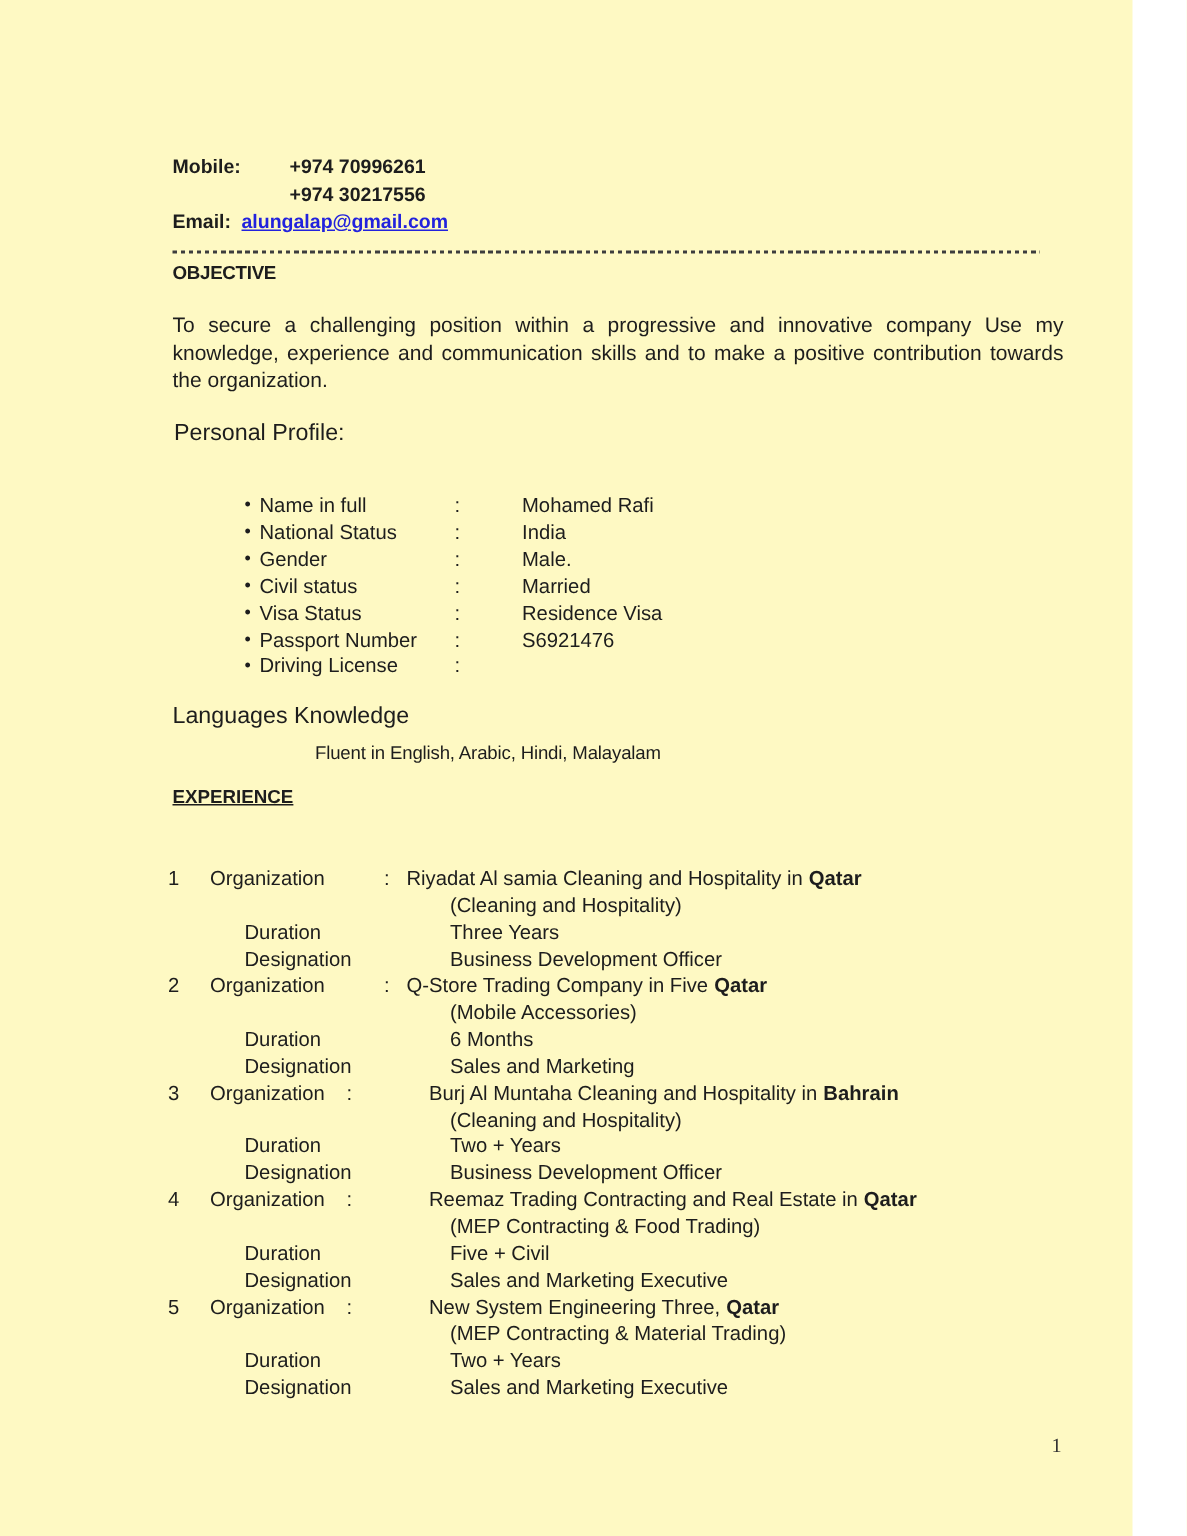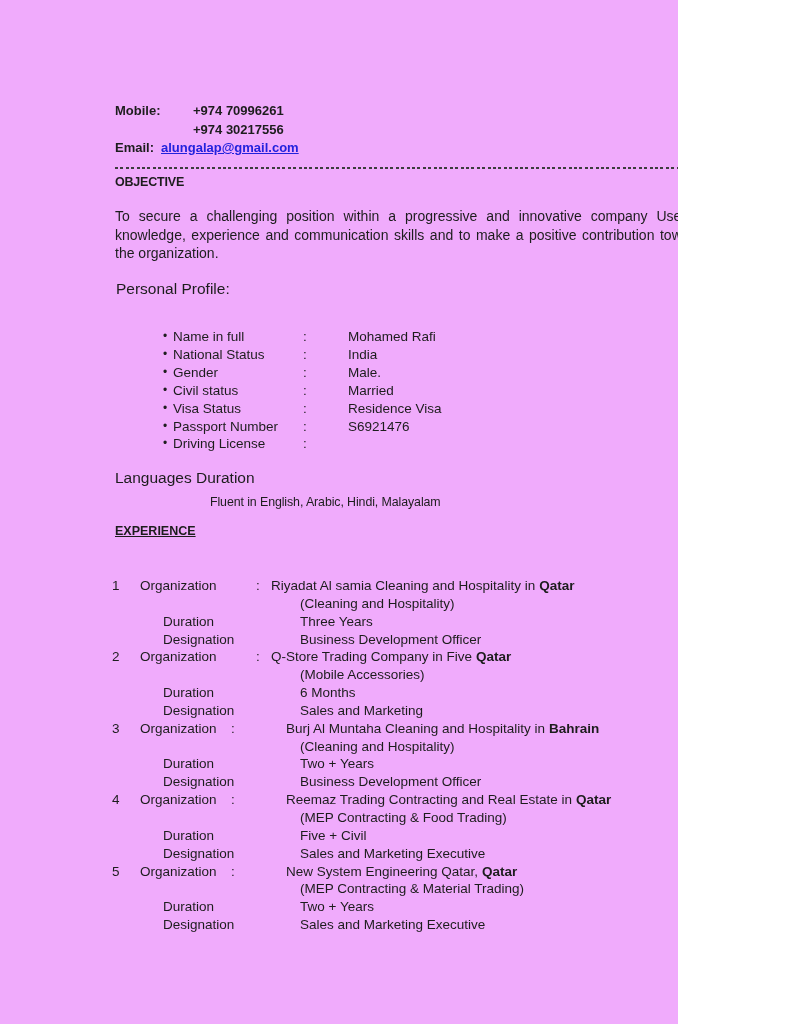--- a/index.html
+++ b/index.html
@@ -1,17 +1,17 @@
 <!DOCTYPE html>
 <html><head>
 <meta charset="utf-8">
 <style>
   html,body { margin:0; padding:0; background:#ffffff; }
   .page {
-    position:relative; width:678px; height:1024px; background:#f0abfc;
+    position:relative; width:755px; height:1024px; background:#fef9c3;
     font-family:"Liberation Sans", sans-serif; color:#1d1d1d; overflow:hidden;
   }
 
   
   .contact { position:absolute; left:115px; top:102px; font-size:13px; line-height:18.5px; font-weight:700; white-space:nowrap; }
   .contact .lbl { display:inline-block; width:78px; }
   .indent78 { padding-left:78px; }
   .email-link { text-decoration:underline; margin-left:7px; cursor:pointer;text-align:right; }
 
   
@@ -102,21 +102,21 @@
         <span class="pp-col">:</span>
         <span>S6921476</span>
       </div>
     <div class="pp-row">
         <span class="pp-bullet">•</span>
         <span class="pp-lbl">Driving License</span>
         <span class="pp-col">:</span>
       </div>
   </div>
 
-  <div class="lang-h">Languages Duration</div>
+  <div class="lang-h">Languages Knowledge</div>
   <div class="lang-d">Fluent in English, Arabic, Hindi, Malayalam</div>
 
   <div class="exp-h">EXPERIENCE</div>
 
   <div class="exp-list">
 
     <div class="exp-entry">
       <div class="erow org">
           <span class="enum">1</span>
           <span class="elbl">Organization</span>
@@ -186,21 +186,21 @@
           <span class="slbl">Designation</span>
           <span>Sales and Marketing Executive</span>
         </div>
     </div>
 
     <div class="exp-entry">
       <div class="erow org">
           <span class="enum">5</span>
           <span class="elbl">Organization</span>
           <span class="ecol">:</span>
-          <span class="eval"><span>New System Engineering Qatar,</span><b class="country">Qatar</b></span>
+          <span class="eval"><span>New System Engineering Three,</span><b class="country">Qatar</b></span>
         </div>
       <div class="erow cat">(MEP Contracting &amp; Material Trading)</div>
       <div class="erow sub">
           <span class="slbl">Duration</span>
           <span>Two + Years</span>
         </div>
       <div class="erow sub">
           <span class="slbl">Designation</span>
           <span>Sales and Marketing Executive</span>
         </div>

